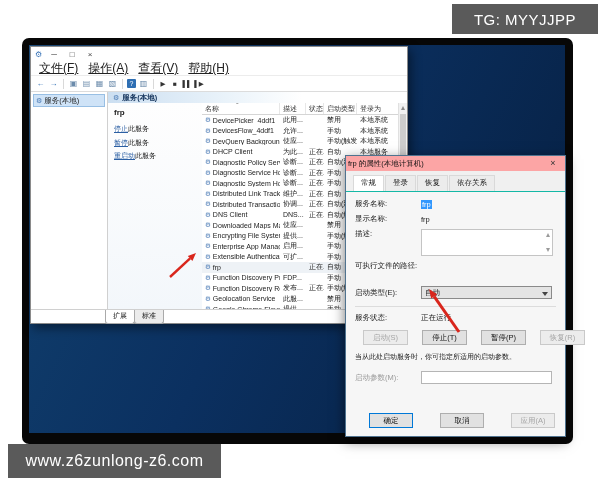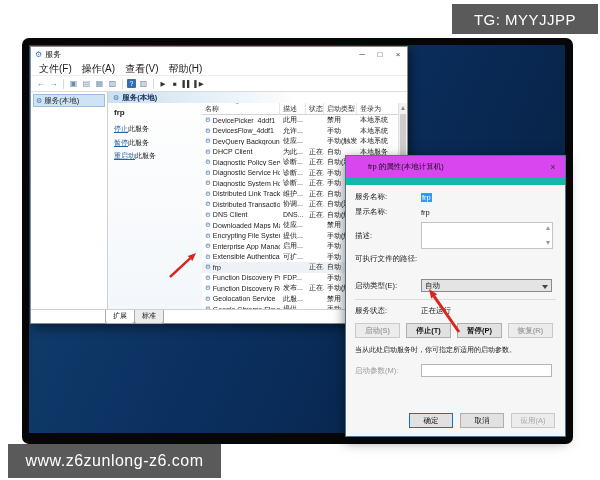--- a/index.html
+++ b/index.html
@@ -16,21 +16,21 @@
         background:linear-gradient(24deg, rgba(0,0,0,0) 38%, rgba(110,165,225,.20) 55%, rgba(0,0,0,0) 72%),
                    linear-gradient(115deg,#11416f 0%,#0b3060 45%,#061e3f 100%);}
   
   .win{position:absolute;left:1px;top:1px;width:378px;height:278px;background:#fff;border:1px solid #8a8a8a;
        box-sizing:border-box;display:flex;flex-direction:column;box-shadow:3px 4px 10px rgba(0,0,0,.45);font-size:8px;color:#222;}
   .win-titlebar{height:15px;display:flex;align-items:center;padding-left:4px;flex:none;}
   .t-icon{color:#3c76b8;font-size:8px;margin-right:3px;}
   .win-title{flex:1;font-size:8px;color:#222;}
   .win-ctrl{width:18px;height:14px;display:flex;align-items:center;justify-content:center;font-size:8px;color:#444;}
   .menubar{height:13px;display:flex;align-items:center;border-bottom:1px solid #ececec;padding-left:3px;flex:none;}
-  .menu-item{padding:0 5px;font-size:10px;color:#222;}
+  .menu-item{padding:0 5px;font-size:12px;color:#222;text-decoration:underline;}
   .toolbar{height:15px;display:flex;align-items:center;padding-left:4px;border-bottom:1px solid #dcdcdc;gap:2px;flex:none;}
   .tb{width:11px;text-align:center;font-size:8px;color:#6b8bab;line-height:11px;}
   .tb.blue{color:#2f6fb3;font-weight:bold;}
   .tb.help{background:#2f6fb3;color:#fff;width:9px;height:9px;line-height:9px;font-size:7px;border-radius:1px;}
   .tb.media{color:#333;font-size:6.5px;width:10px;}
   .tb-sep{width:1px;height:10px;background:#d9d9d9;margin:0 2px;}
   .win-body{flex:1;display:flex;min-height:0;}
   .tree{width:72px;border-right:1px solid #d0d0d0;padding:2px;flex:none;}
   .tree-item{display:flex;align-items:center;gap:2px;background:#cfe3f7;border:1px solid #98bfe4;height:11px;
              padding:0 2px;font-size:7.5px;white-space:nowrap;}
@@ -67,69 +67,68 @@
   .scroll .up{top:3px;border-bottom:4px solid #8a8a8a;}
   .scroll .dn{bottom:3px;border-top:4px solid #8a8a8a;}
   .scroll .thumb{position:absolute;left:1px;top:11px;width:6px;height:46px;background:#cdcdcd;}
   .win-tabs{height:13px;flex:none;display:flex;align-items:flex-start;padding-left:74px;border-top:1px solid #d0d0d0;background:#fff;}
   .win-tab{font-size:7px;padding:1px 7px 2px;border:1px solid #aaa;border-top:none;margin-right:-1px;
            background:#ececec;border-radius:0 0 3px 3px;color:#222;}
   .win-tab:first-child{background:#fff;}
   
   .dlg{position:absolute;left:316px;top:110px;width:221px;height:282px;background:#f0f0f0;border:1px solid #50738f;
        box-sizing:border-box;display:flex;flex-direction:column;box-shadow:0 4px 12px rgba(0,0,0,.55);z-index:5;font-size:8px;color:#222;}
-  .dlg-titlebar{height:22px;flex:none;background:#d946ef;display:flex;align-items:center;padding-left:22px;}
+  .dlg-titlebar{height:15px;flex:none;background:#fca5a5;display:flex;align-items:center;padding-left:2px;}
   .dlg-title{flex:1;font-size:7.5px;color:#111;}
   .dlg-close{width:24px;height:15px;text-align:center;line-height:15px;font-size:9px;color:#333;}
   .dlg-tabs{display:flex;flex:none;padding:4px 0 0 7px;background:#f0f0f0;}
   .dlg-tab{font-size:7.5px;padding:2px 7px;border:1px solid #d9d9d9;border-bottom:none;background:#ececec;margin-right:1px;color:#222;}
   .dlg-tab:first-child{background:#fff;padding-bottom:3px;}
-  .dlg-page{flex:1;border-top:7px solid #14b8a6;background:#f6f6f6;padding:7px 9px 0 9px;display:flex;flex-direction:column;min-height:0;}
+  .dlg-page{flex:1;border-top:1px solid #14b8a6;background:#f6f6f6;padding:7px 9px 0 9px;display:flex;flex-direction:column;min-height:0;}
   .frow{display:flex;align-items:center;margin-bottom:5px;}
   .flabel{width:66px;flex:none;font-size:7.5px;color:#222;}
   .fvalue{font-size:7.5px;}
   .hl{background:#3297fd;color:#fff;padding:0 1px;}
   .desc-box{width:130px;height:25px;background:#fff;border:1px solid #c4c4c4;position:relative;}
   .desc-box .ua,.desc-box .da{position:absolute;right:2px;width:0;height:0;border-left:2.5px solid transparent;border-right:2.5px solid transparent;}
   .desc-box .ua{top:3px;border-bottom:4px solid #9a9a9a;}
   .desc-box .da{bottom:3px;border-top:4px solid #9a9a9a;}
   .block-label{font-size:7.5px;margin-bottom:15px;}
   .path-val{font-size:7.5px;margin-bottom:7px;}
   .combo{width:131px;height:13px;background:#e4e4e4;border:1px solid #8a8a8a;display:flex;align-items:center;
          padding-left:3px;position:relative;box-sizing:border-box;font-size:7.5px;}
   .combo-arrow{position:absolute;right:3px;top:4.5px;width:0;height:0;border-left:3px solid transparent;border-right:3px solid transparent;border-top:4px solid #444;}
   .dsep{border-top:1px solid #dcdcdc;margin:2px 0 6px;}
-  .sbtns{display:flex;gap:6px;margin:2px 0 7px;font-weight:bold;}
+  .sbtns{display:flex;gap:14px;margin:2px 8px 7px;}
   .btn{width:45px;height:15px;background:#e1e1e1;border:1px solid #aeaeae;display:flex;align-items:center;justify-content:center;
        font-size:7.5px;color:#111;box-sizing:border-box;flex:none;}
   .btn.disabled{color:#a6a6a6;border-color:#c9c9c9;background:#ececec;}
   .btn.ok{border:1px solid #0078d7;}
   .note{font-size:7px;color:#222;margin-bottom:9px;}
   .input{width:131px;height:13px;background:#fff;border:1px solid #b5b5b5;box-sizing:border-box;}
   .spacer{flex:1;}
   .dlg-bottom{display:flex;justify-content:flex-end;gap:7px;padding:0 1px 8px 0;}
-  .dlg-bottom .btn{width:44px;}
+  .dlg-bottom .btn{width:44px;margin-left:20px;}
   .dis{color:#9a9a9a;}
   
   .arrows{position:absolute;left:0;top:0;z-index:50;pointer-events:none;}
 </style>
 </head>
 <body>
 
 <div class="page">
 
   <div class="wm wm-top">TG: MYYJJPP</div>
 
   <div class="shot">
     <div class="desktop">
 
       <div class="win">
         <div class="win-titlebar">
           <span class="t-icon">⚙</span>
-          <span class="win-title">服务</span>
           <span class="win-ctrl">─</span>
           <span class="win-ctrl">□</span>
           <span class="win-ctrl">×</span>
         </div>
         <div class="menubar">
           <span class="menu-item">文件(F)</span>
             <span class="menu-item">操作(A)</span>
             <span class="menu-item">查看(V)</span>
             <span class="menu-item">帮助(H)</span>
         </div>
@@ -389,30 +388,36 @@
           <span class="win-tab">扩展</span>
           <span class="win-tab">标准</span>
         </div>
       </div>
 
       <div class="dlg">
         <div class="dlg-titlebar">
           <span class="dlg-title">frp 的属性(本地计算机)</span>
           <span class="dlg-close">×</span>
         </div>
+        <div class="dlg-tabs">
+          <span class="dlg-tab">常规</span>
+          <span class="dlg-tab">登录</span>
+          <span class="dlg-tab">恢复</span>
+          <span class="dlg-tab">依存关系</span>
+        </div>
         <div class="dlg-page">
           <div class="frow">
             <span class="flabel">服务名称:</span>
             <span class="fvalue hl">frp</span>
           </div>
           <div class="frow">
             <span class="flabel">显示名称:</span>
             <span class="fvalue">frp</span>
           </div>
-          <div class="frow" style="align-items:center;font-family:Liberation Serif, serif;">
+          <div class="frow" style="align-items:flex-start;font-family:Liberation Serif, serif;">
             <span class="flabel">描述:</span>
             <span class="desc-box">
               <span></span>
               <span class="ua"></span>
               <span class="da"></span>
             </span>
           </div>
           <div class="block-label">可执行文件的路径:</div>
           <div class="frow">
             <span class="flabel">启动类型(E):</span>

